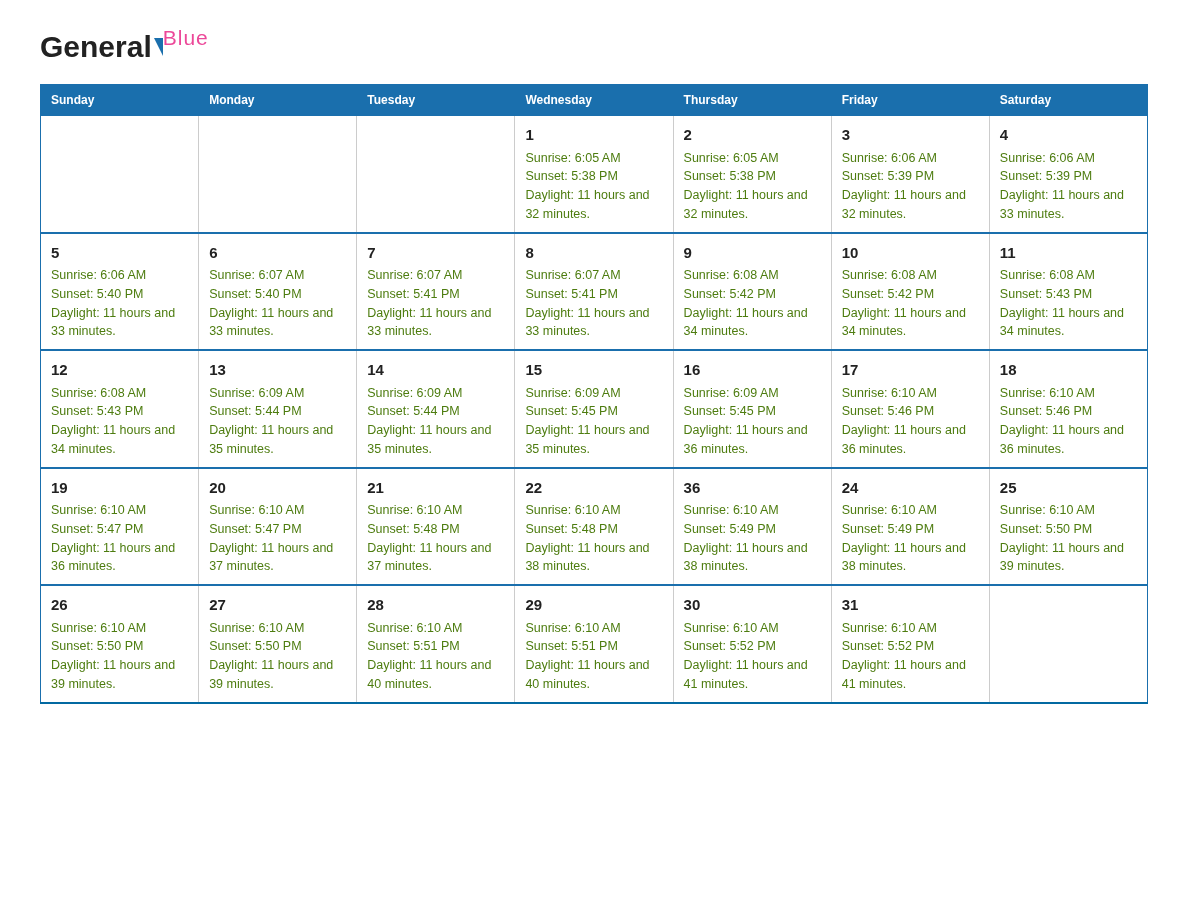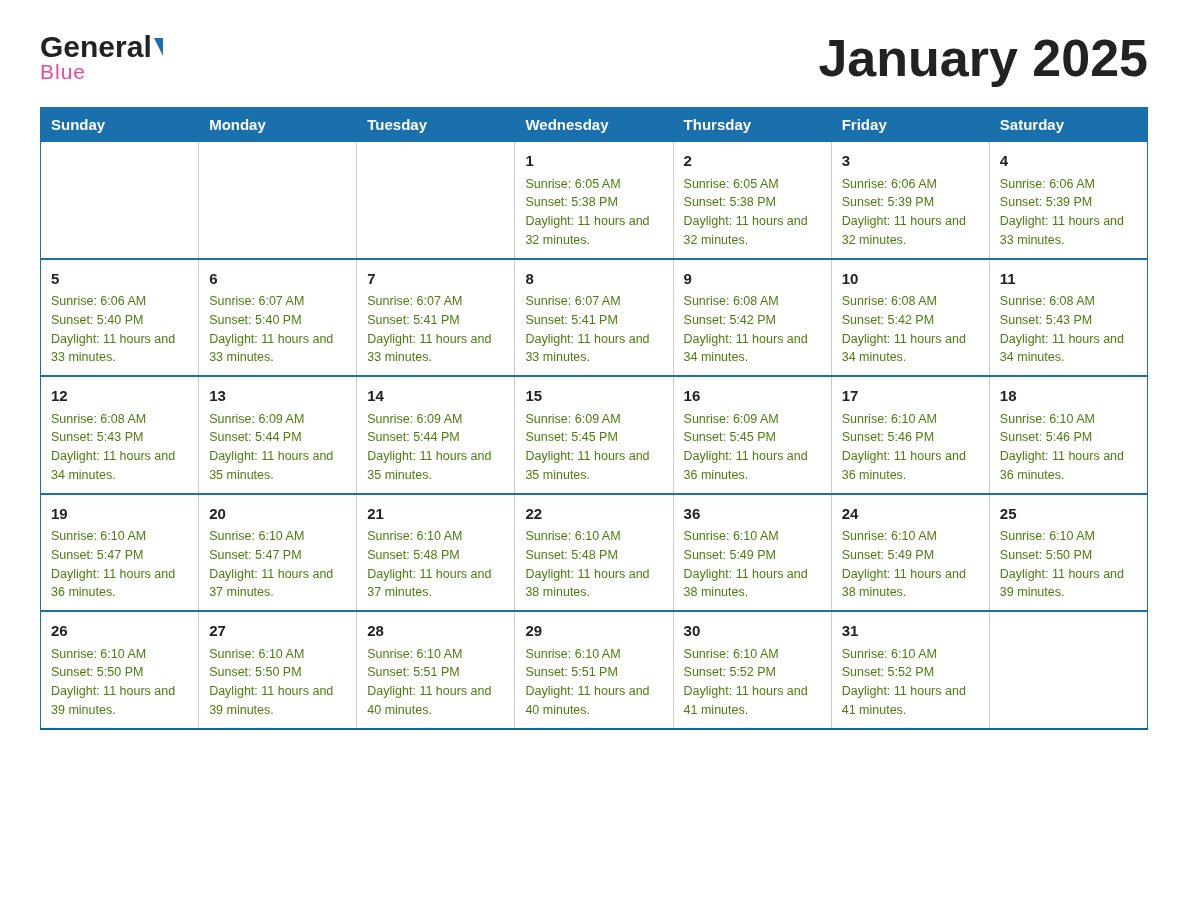--- a/index.html
+++ b/index.html
@@ -10,21 +10,21 @@
       color: #222;
     }
     .header {
       display: flex;
       justify-content: space-between;
       align-items: flex-start;
       margin-bottom: 20px;
     }
     .logo {
       display: flex;
-      flex-direction: column;
+      flex-direction: row;
       align-items: flex-start;
       text-align: right;
     }
     .logo-triangle {
       display: inline-block;
       width: 0;
       height: 0;
       border-left: 9px solid transparent;
       border-top: 18px solid #1a6fad;
       margin-left: 2px;
@@ -53,21 +53,21 @@
     }
     table {
       width: 100%;
       border-collapse: collapse;
     }
     thead tr {
       background-color: #1a6fad;
     }
     thead th {
       color: #fff;
-      font-size: 15px;
+      font-size: 12px;
       font-weight: bold;
       padding: 8px 10px;
       text-align: left;
       border: 1px solid #1a6fad;
     }
     tbody tr {
       border-bottom: 2px solid #1a6fad;
     }
     tbody td {
       vertical-align: top;
@@ -108,21 +108,20 @@
 
 <div class="header">
   <div class="logo">
     <div style="display:flex;align-items:center;">
       <span style="font-size:30px;font-weight:bold;color:#222;">General</span>
       <span class="logo-triangle"></span>
     </div>
     <div class="logo-blue-bar">Blue</div>
   </div>
   <div class="title-block">
-    <h1>January 2025</h1>
   </div>
 </div>
 
 <table>
   <thead>
     <tr>
     <th>Sunday</th>
         <th>Monday</th>
         <th>Tuesday</th>
         <th>Wednesday</th>

